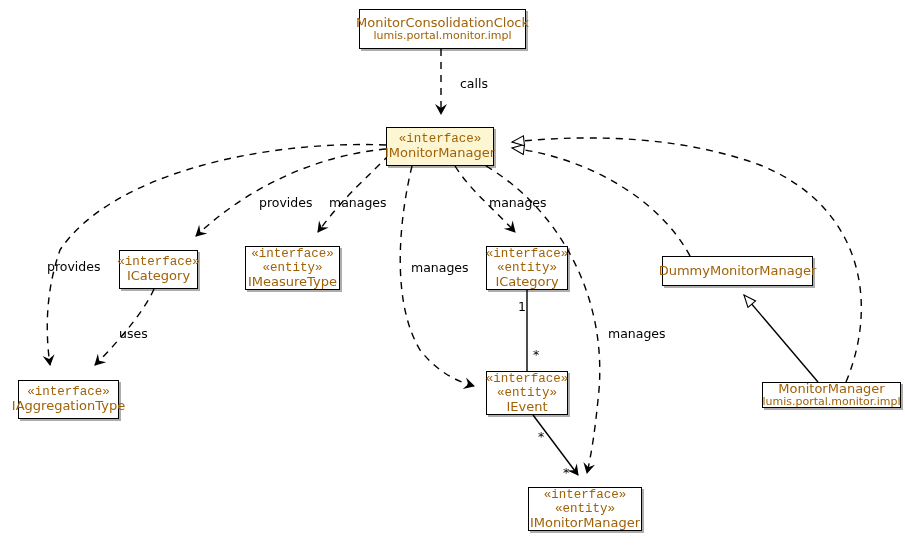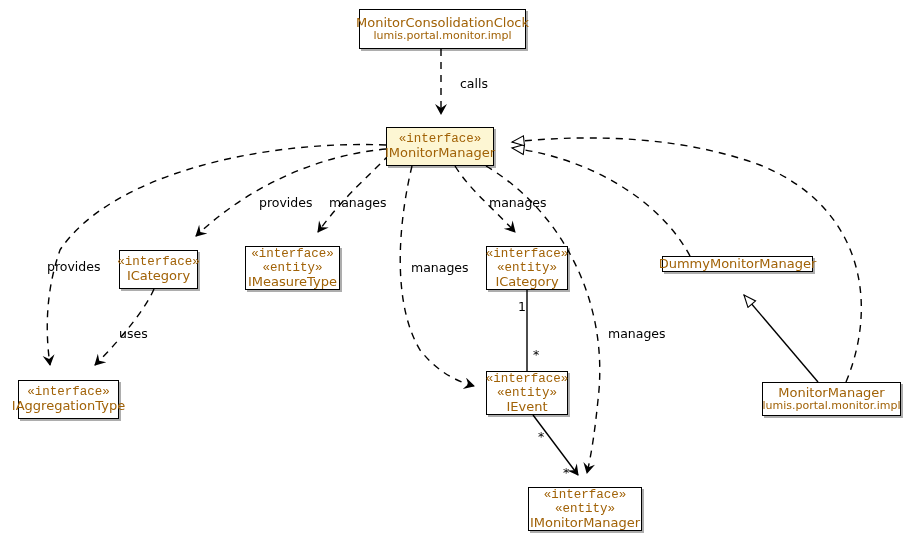--- a/index.html
+++ b/index.html
@@ -156,36 +156,36 @@
     <span class="ln stereo">«entity»</span>
     <span class="ln">IMeasureType</span>
   </div>
 
   <div class="node" style="left:486px; top:246px; width:82px; height:44px;">
     <span class="ln stereo">«interface»</span>
     <span class="ln stereo">«entity»</span>
     <span class="ln">ICategory</span>
   </div>
 
-  <div class="node" style="left:662px; top:256px; width:151px; height:16px;">
+  <div class="node" style="left:662px; top:256px; width:151px; height:30px;">
     <span class="ln">DummyMonitorManager</span>
   </div>
 
   <div class="node" style="left:18px; top:380px; width:101px; height:39px;">
     <span class="ln stereo">«interface»</span>
     <span class="ln">IAggregationType</span>
   </div>
 
   <div class="node" style="left:486px; top:371px; width:82px; height:44px;">
     <span class="ln stereo">«interface»</span>
     <span class="ln stereo">«entity»</span>
     <span class="ln">IEvent</span>
   </div>
 
-  <div class="node" style="left:762px; top:382px; width:139px; height:34px;justify-content:center;">
+  <div class="node" style="left:762px; top:382px; width:139px; height:26px;justify-content:center;">
     <span class="ln">MonitorManager</span>
     <span class="ln pkg">lumis.portal.monitor.impl</span>
   </div>
 
   <div class="node" style="left:528px; top:487px; width:114px; height:44px;">
     <span class="ln stereo">«interface»</span>
     <span class="ln stereo">«entity»</span>
     <span class="ln">IMonitorManager</span>
   </div>
 

